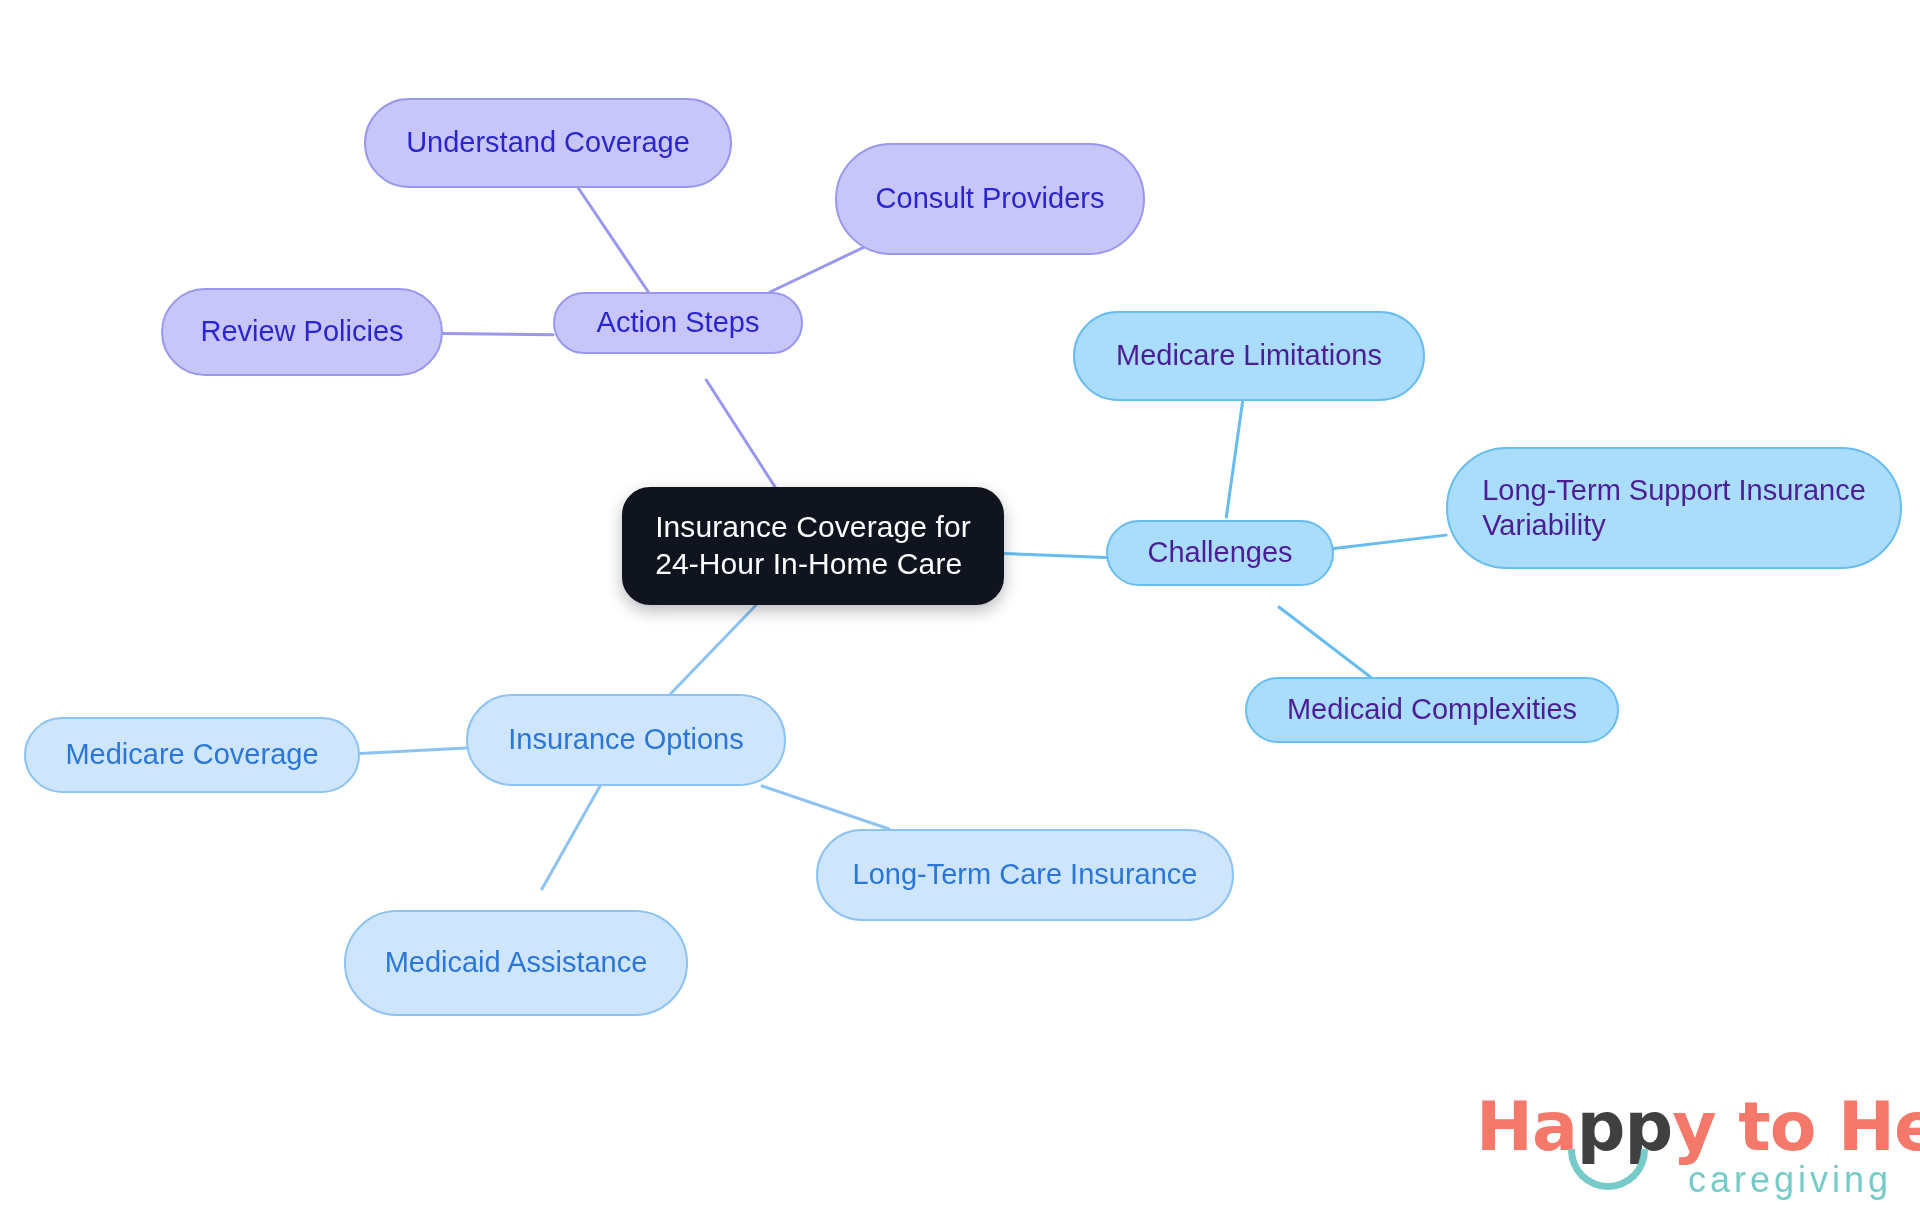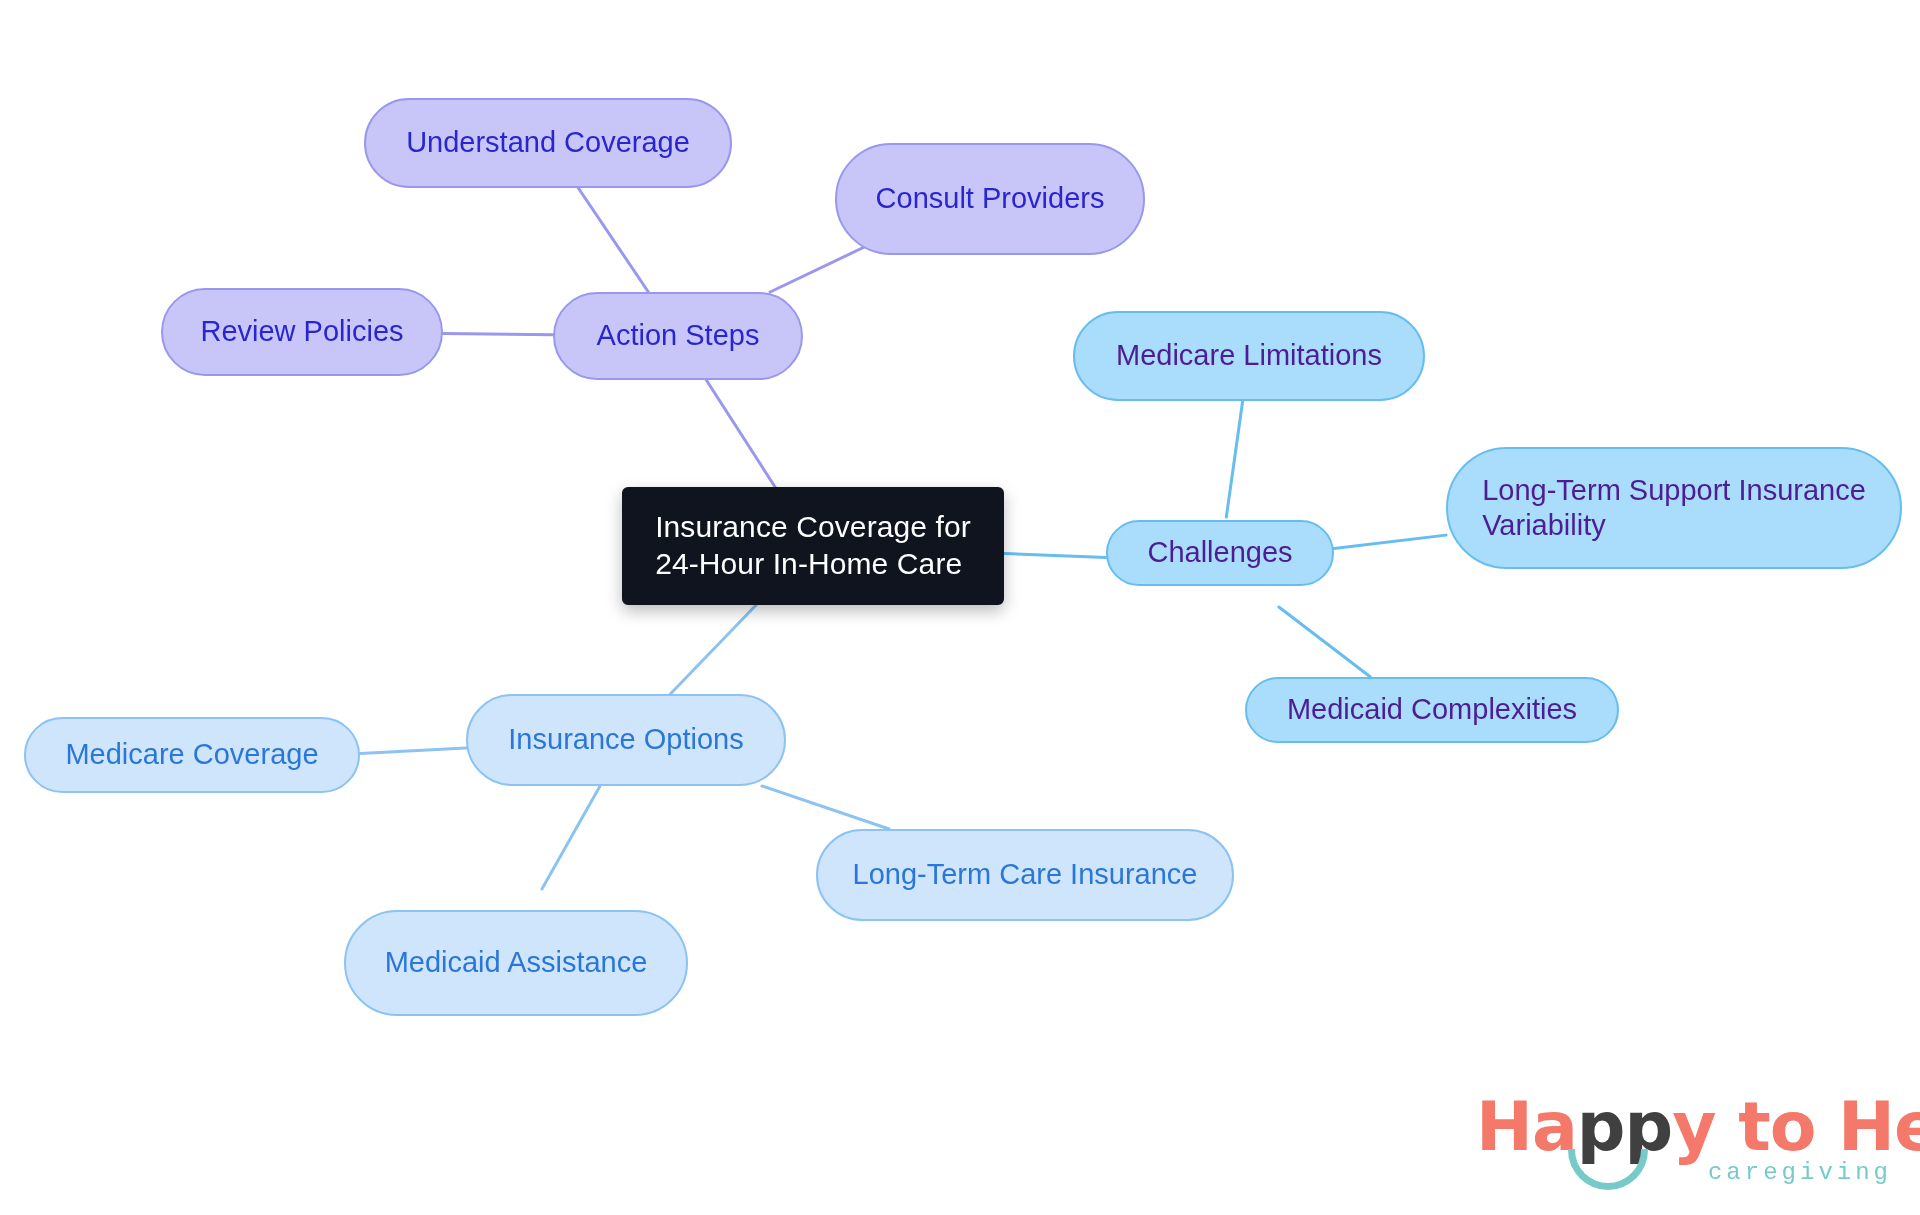--- a/index.html
+++ b/index.html
@@ -43,21 +43,21 @@
     border-width: 2px;
     line-height: 1.22;
     white-space: pre-line;
     padding: 0 18px;
   }
 
   .node.root {
     background: #10141f;
     border-color: #10141f;
     color: #ffffff;
-    border-radius: 6px;
+    border-radius: 28px;
     font-size: 30px;
     box-shadow: 0 6px 16px rgba(10, 14, 25, 0.28);
     letter-spacing: 0.1px;
   }
 
   .node.purple {
     background: #c8c6f9;
     border-color: #9a97ee;
     color: #2a25cf;
     font-size: 29px;
@@ -104,24 +104,24 @@
     width: 66px;
     height: 34px;
     border: 7px solid #76cbc8;
     border-top: none;
     border-radius: 0 0 40px 40px;
   }
   #logo .tagline {
     position: absolute;
     right: 4px;
     top: 72px;
-    font-size: 24px;
+    font-size: 36px;
     letter-spacing: 4px;
     color: #76cbc8;
-    font-family: Liberation Mono, monospace;
+    font-family: Liberation Sans, sans-serif;
   }
 </style>
 </head>
 <body>
 
 <div id="canvas">
   <svg id="edges" viewBox="0 0 1920 1215">
       <line x1="775.0714285714286" y1="487" x2="706.2857142857143" y2="380" stroke="#9a97ee" stroke-width="3" stroke-linecap="round"></line>
       <line x1="648.3626943005181" y1="292" x2="578.3108808290156" y2="188" stroke="#9a97ee" stroke-width="3" stroke-linecap="round"></line>
       <line x1="770.1342281879195" y1="292" x2="897.8657718120805" y2="231" stroke="#9a97ee" stroke-width="3" stroke-linecap="round"></line>
@@ -131,21 +131,21 @@
       <line x1="1334" y1="548.4405286343613" x2="1446" y2="535.1189427312776" stroke="#67bdf0" stroke-width="3" stroke-linecap="round"></line>
       <line x1="1278.888888888889" y1="607" x2="1370.4938271604938" y2="677" stroke="#67bdf0" stroke-width="3" stroke-linecap="round"></line>
       <line x1="756.1288659793814" y1="605" x2="670.340206185567" y2="694" stroke="#8cc3f2" stroke-width="3" stroke-linecap="round"></line>
       <line x1="466" y1="748.110599078341" x2="360" y2="753.483870967742" stroke="#8cc3f2" stroke-width="3" stroke-linecap="round"></line>
       <line x1="600.0512820512821" y1="786" x2="541.9487179487179" y2="889" stroke="#8cc3f2" stroke-width="3" stroke-linecap="round"></line>
       <line x1="761.9555555555555" y1="786" x2="889.0444444444445" y2="829" stroke="#8cc3f2" stroke-width="3" stroke-linecap="round"></line>
     </svg>
   <div id="nodes">
       <div class="node root" style="left: 622px; top: 487px; width: 382px; height: 118px;"><span>Insurance Coverage for
 24-Hour In-Home Care</span></div>
-      <div class="node purple" style="left: 553px; top: 292px; width: 250px; height: 88px;"><span>Action Steps</span></div>
+      <div class="node purple" style="left: 553px; top: 292px; width: 250px; height: 62px;"><span>Action Steps</span></div>
       <div class="node purple" style="left: 364px; top: 98px; width: 368px; height: 90px;"><span>Understand Coverage</span></div>
       <div class="node purple" style="left: 835px; top: 143px; width: 310px; height: 112px;"><span>Consult Providers</span></div>
       <div class="node purple" style="left: 161px; top: 288px; width: 282px; height: 88px;"><span>Review Policies</span></div>
       <div class="node blue-dark" style="left: 1106px; top: 520px; width: 228px; height: 66px;"><span>Challenges</span></div>
       <div class="node blue-dark" style="left: 1073px; top: 311px; width: 352px; height: 90px;"><span>Medicare Limitations</span></div>
       <div class="node blue-dark" style="left: 1446px; top: 447px; width: 456px; height: 122px;"><span>Long-Term Support Insurance
 Variability</span></div>
       <div class="node blue-dark" style="left: 1245px; top: 677px; width: 374px; height: 66px;"><span>Medicaid Complexities</span></div>
       <div class="node blue-light" style="left: 466px; top: 694px; width: 320px; height: 92px;"><span>Insurance Options</span></div>
       <div class="node blue-light" style="left: 24px; top: 717px; width: 336px; height: 76px;"><span>Medicare Coverage</span></div>

